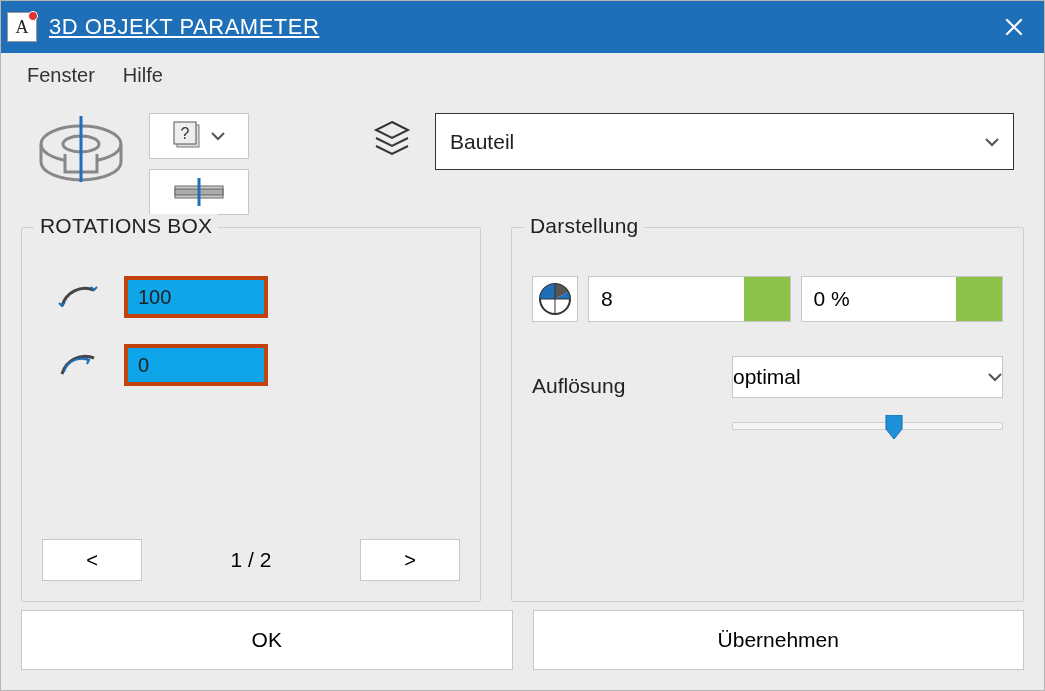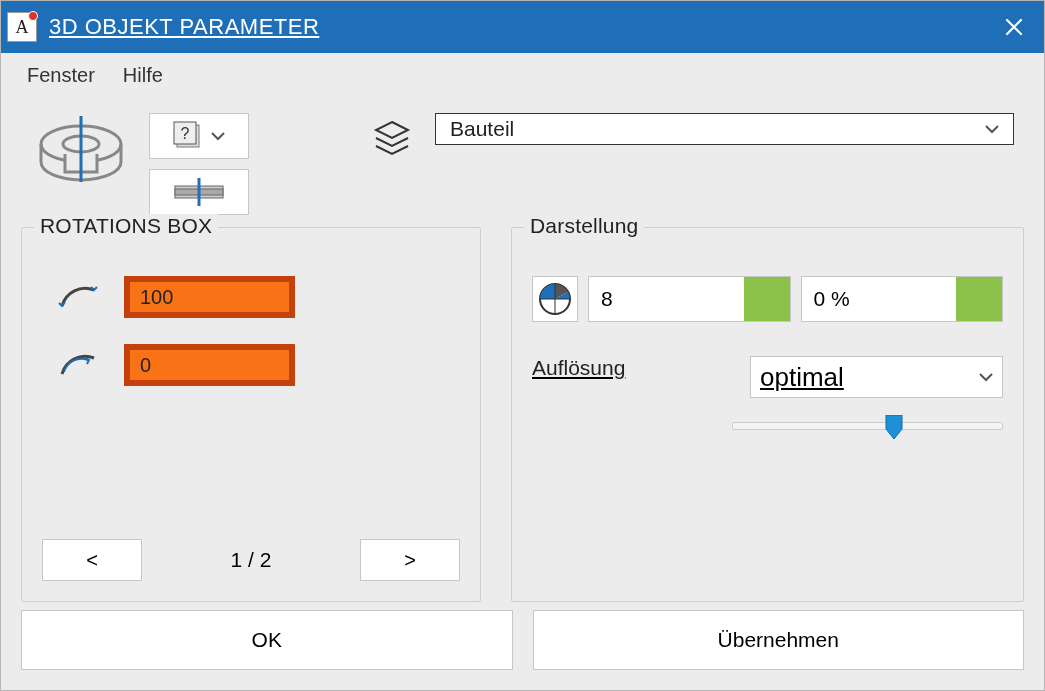--- a/index.html
+++ b/index.html
@@ -83,21 +83,21 @@
   .small-btn.dd { width: 100px; }
   .small-btn.sq { width: 100px; }
   .small-btn svg { display: block; }
   .chev { font-size: 14px; color: #555; }
 
   .layers-icon-wrap {
     width: 50px; height: 50px; display: flex; align-items: center; justify-content: center;
     margin-left: 100px;
   }
   .layer-select {
-    flex: 1; height: 32px;
+    flex: 1; height: 57px;
     background: #fff;
     border: 1px solid #333;
     display: flex; align-items: center;
     padding: 0 14px; font-size: 21px;
     color: #222;
     position: relative;
   }
   .layer-select .chev { margin-left: auto; }
 
   
@@ -123,22 +123,22 @@
     display: flex; flex-direction: column; gap: 26px; margin-left: 14px;
   }
   .input-row {
     display: flex; align-items: center; gap: 24px;
   }
   .input-row .icon-slot {
     width: 44px; height: 34px;
     display: flex; align-items: center; justify-content: center;
   }
   .text-input {
-    width: 171px; height: 42px;
-    background: #f97316; border: 6px solid #c2410c;
+    width: 144px; height: 42px;
+    background: #0ea5e9; border: 4px solid #c2410c;
     font-size: 20px; padding: 0 10px; color: #222;
   }
   .pager {
     margin-top: auto;
     display: flex; align-items: center; gap: 18px;
     padding-top: 20px;
   }
   .pager .btn {
     width: 100px; height: 42px;
     background: #fff; border: 1px solid #c7c7c7;
@@ -159,26 +159,26 @@
     flex: 1; display: flex; align-items: stretch;
     border: 1px solid #c7c7c7; background: #fff;
   }
   .seg-box .val {
     flex: 1; display: flex; align-items: center; padding: 0 12px; font-size: 21px;
   }
   .seg-box .color {
     width: 46px; background: #8bc34a;
   }
   .res-row {
-    display: flex; align-items: flex-start; gap: 48px; margin-top: 34px; text-decoration: underline;
+    display: flex; align-items: flex-end; gap: 30px; margin-top: 34px;
   }
   .res-label { font-size: 21px; color: #222; width: 170px; }
   .res-select {
     flex: 1; height: 42px; background: #fff; border: 1px solid #c7c7c7;
-    display: flex; align-items: center; padding: 0 9px; font-size: 26px;
+    display: flex; align-items: center; padding: 0 0; font-size: 21px;
     position: relative;
   }
   .res-select .chev { margin-left: auto; }
   .slider-wrap {
     margin-top: 24px; padding-left: 200px; position: relative;
   }
   .slider-track {
     height: 8px; background: #f4f4f4; border: 1px solid #ccc;
     border-radius: 2px; position: relative;
   }

